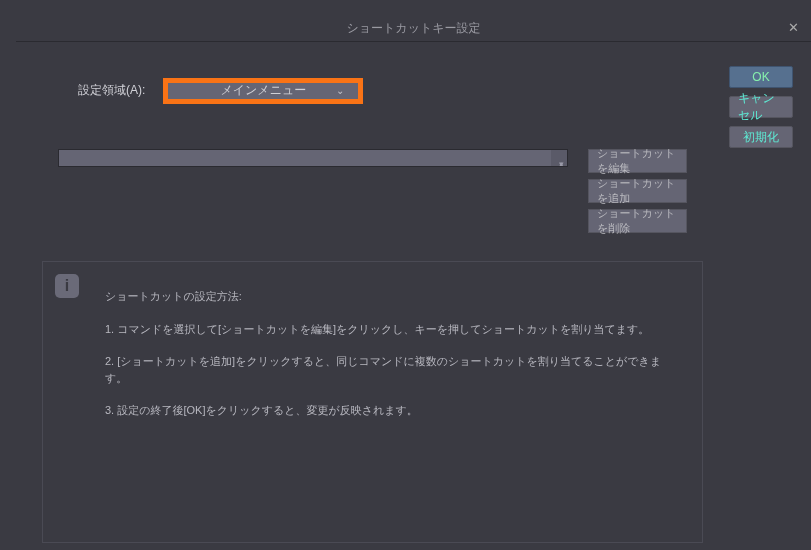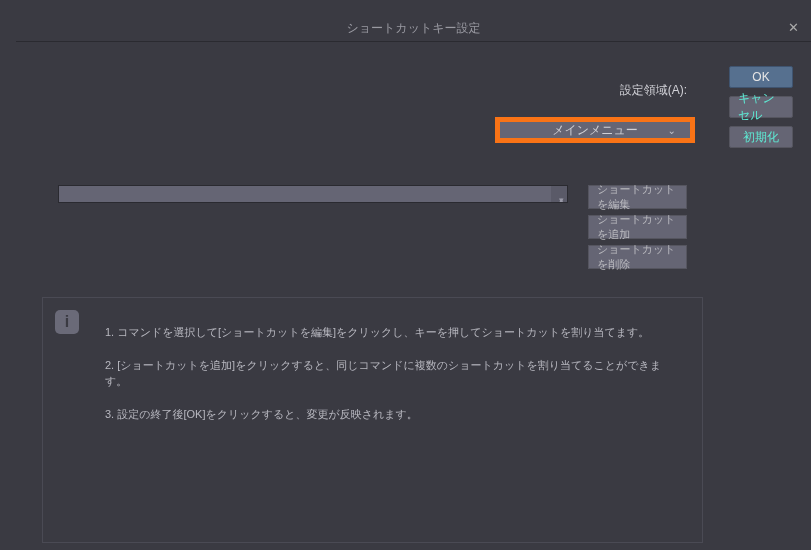--- a/index.html
+++ b/index.html
@@ -6,36 +6,36 @@
 body { background: #3a3a42; width: 811px; height: 550px; overflow: hidden; }
 
 .titlebar { height: 26px; background: #3a3a42; display: flex; align-items: center; justify-content: center; position: relative; border-bottom: 1px solid #2a2a30; }
 .titlebar-text { color: #9a9aa2; font-size: 12px; }
 .close-btn { position: absolute; right: 6px; top: 4px; color: #aaa; font-size: 13px; cursor: pointer; padding: 0 6px; }
 
 .dialog-body { display: flex; padding: 16px 10px 6px 18px; gap: 10px; height: 515px; }
 .left-col { flex: 1; display: flex; flex-direction: column; }
 .right-col { width: 80px; display: flex; flex-direction: column; gap: 8px; align-items: stretch; }
 
-.area-row { display: flex; align-items: flex-end; gap: 10px; margin-bottom: 18px; padding-left: 28px; flex-direction: column; }
+.area-row { display: flex; align-items: center; gap: 10px; margin-bottom: 18px; padding-left: 28px; }
 .area-label { color: #d0d0d6; font-size: 12px; }
 .area-select { width: 200px; height: 22px; background: #656574; border: 5px solid #f97316; color: #d0d0d6; font-size: 12px; display: flex; align-items: center; justify-content: center; position: relative; cursor: pointer; }
 .area-select .chev { position: absolute; right: 6px; font-size: 10px; color: #c0c0c8; }
 
 .tree-panel { border: 1px solid #2a2a30; background: #656574; flex: 0 0 292px; position: relative; overflow: hidden; }
 .tree-scroll { position: absolute; inset: 0 12px 0 0; overflow: hidden; }
 .scrollbar { position: absolute; right: 0; top: 0; bottom: 0; width: 12px; background: #5a5a68; }
 .scrollbar-arrow { position: absolute; left: 0; right: 0; height: 12px; color: #9a9aa8; font-size: 9px; text-align: center; line-height: 12px; }
 .side-btn { height: 24px; background: #656574; border: 1px solid #55555f; color: #bababf; font-size: 11px; display: flex; align-items: center; justify-content: center; cursor: pointer; }
 
 .info-panel { border: 1px solid #4a4a54; margin-top: 12px; padding: 10px 12px; display: flex; gap: 10px; align-items: flex-start; flex: 1; background: #3a3a42; }
 .info-icon { width: 24px; height: 24px; border-radius: 5px; background: #6a6a78; color: #3a3a42; font-size: 16px; font-weight: bold; display: flex; align-items: center; justify-content: center; flex-shrink: 0; margin-top: 2px; }
 .info-text { color: #b8b8c0; font-size: 11px; line-height: 1.5; }
 
-.main-btn { height: 22px; background: #56708f; border: 1px solid #3f5470; color: #e5e5e5; font-size: 12px; display: flex; align-items: center; justify-content: center; cursor: pointer; border-radius: 2px; }
+.main-btn { height: 22px; background: #56708f; border: 1px solid #3f5470; color: #86efac; font-size: 12px; display: flex; align-items: center; justify-content: center; cursor: pointer; border-radius: 2px; }
 .main-btn.secondary { background: #656574; border-color: #55555f; color: #5eead4; }
 
 .shortcut-actions { width: 115px; display: flex; flex-direction: column; gap: 6px; margin-top: 0; }
 .middle-area { display: flex; gap: 4px; }
 .tree-wrap { flex: 1; }
 </style>
 </head>
 <body>
 
 <div class="titlebar">
@@ -84,20 +84,21 @@
       <div class="shortcut-actions">
         <div class="side-btn">ショートカットを編集</div>
         <div class="side-btn">ショートカットを追加</div>
         <div class="side-btn">ショートカットを削除</div>
       </div>
     </div>
 
     <div class="info-panel">
       <div class="info-icon">i</div>
       <div class="info-text">
+        <div>ショートカットの設定方法:</div>
         <div>1. コマンドを選択して[ショートカットを編集]をクリックし、キーを押してショートカットを割り当てます。</div>
         <div>2. [ショートカットを追加]をクリックすると、同じコマンドに複数のショートカットを割り当てることができます。</div>
         <div>3. 設定の終了後[OK]をクリックすると、変更が反映されます。</div>
       </div>
     </div>
 
   </div>
 
   <div class="right-col">
     <div class="main-btn">OK</div>

